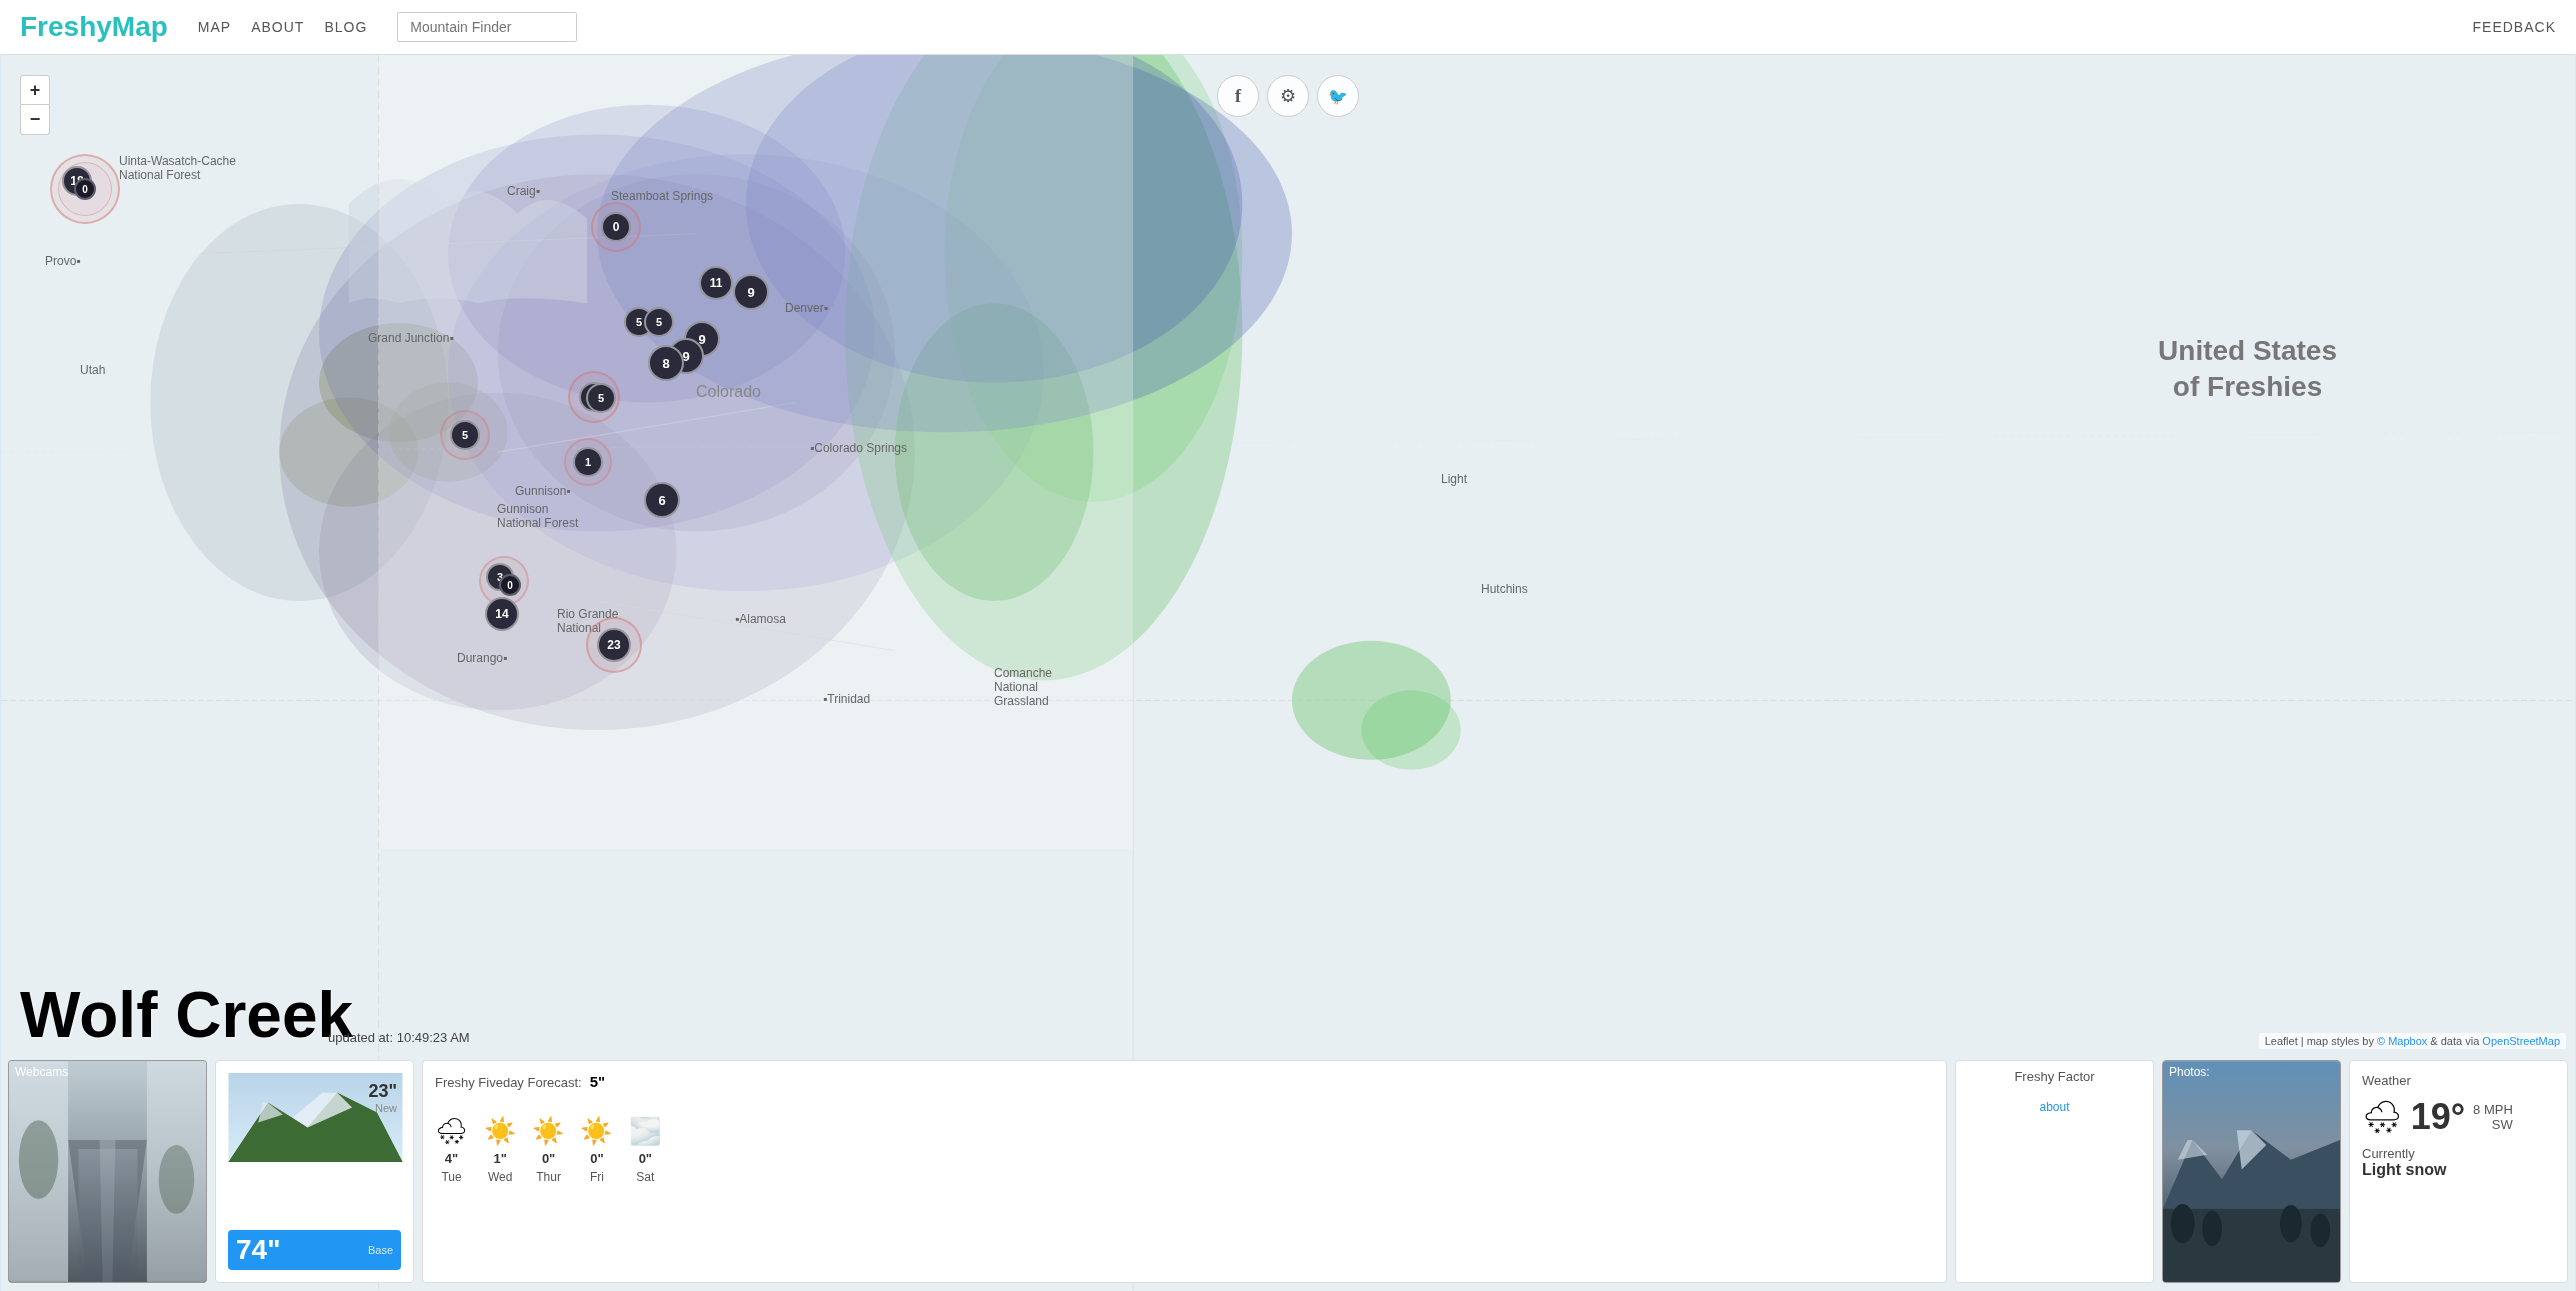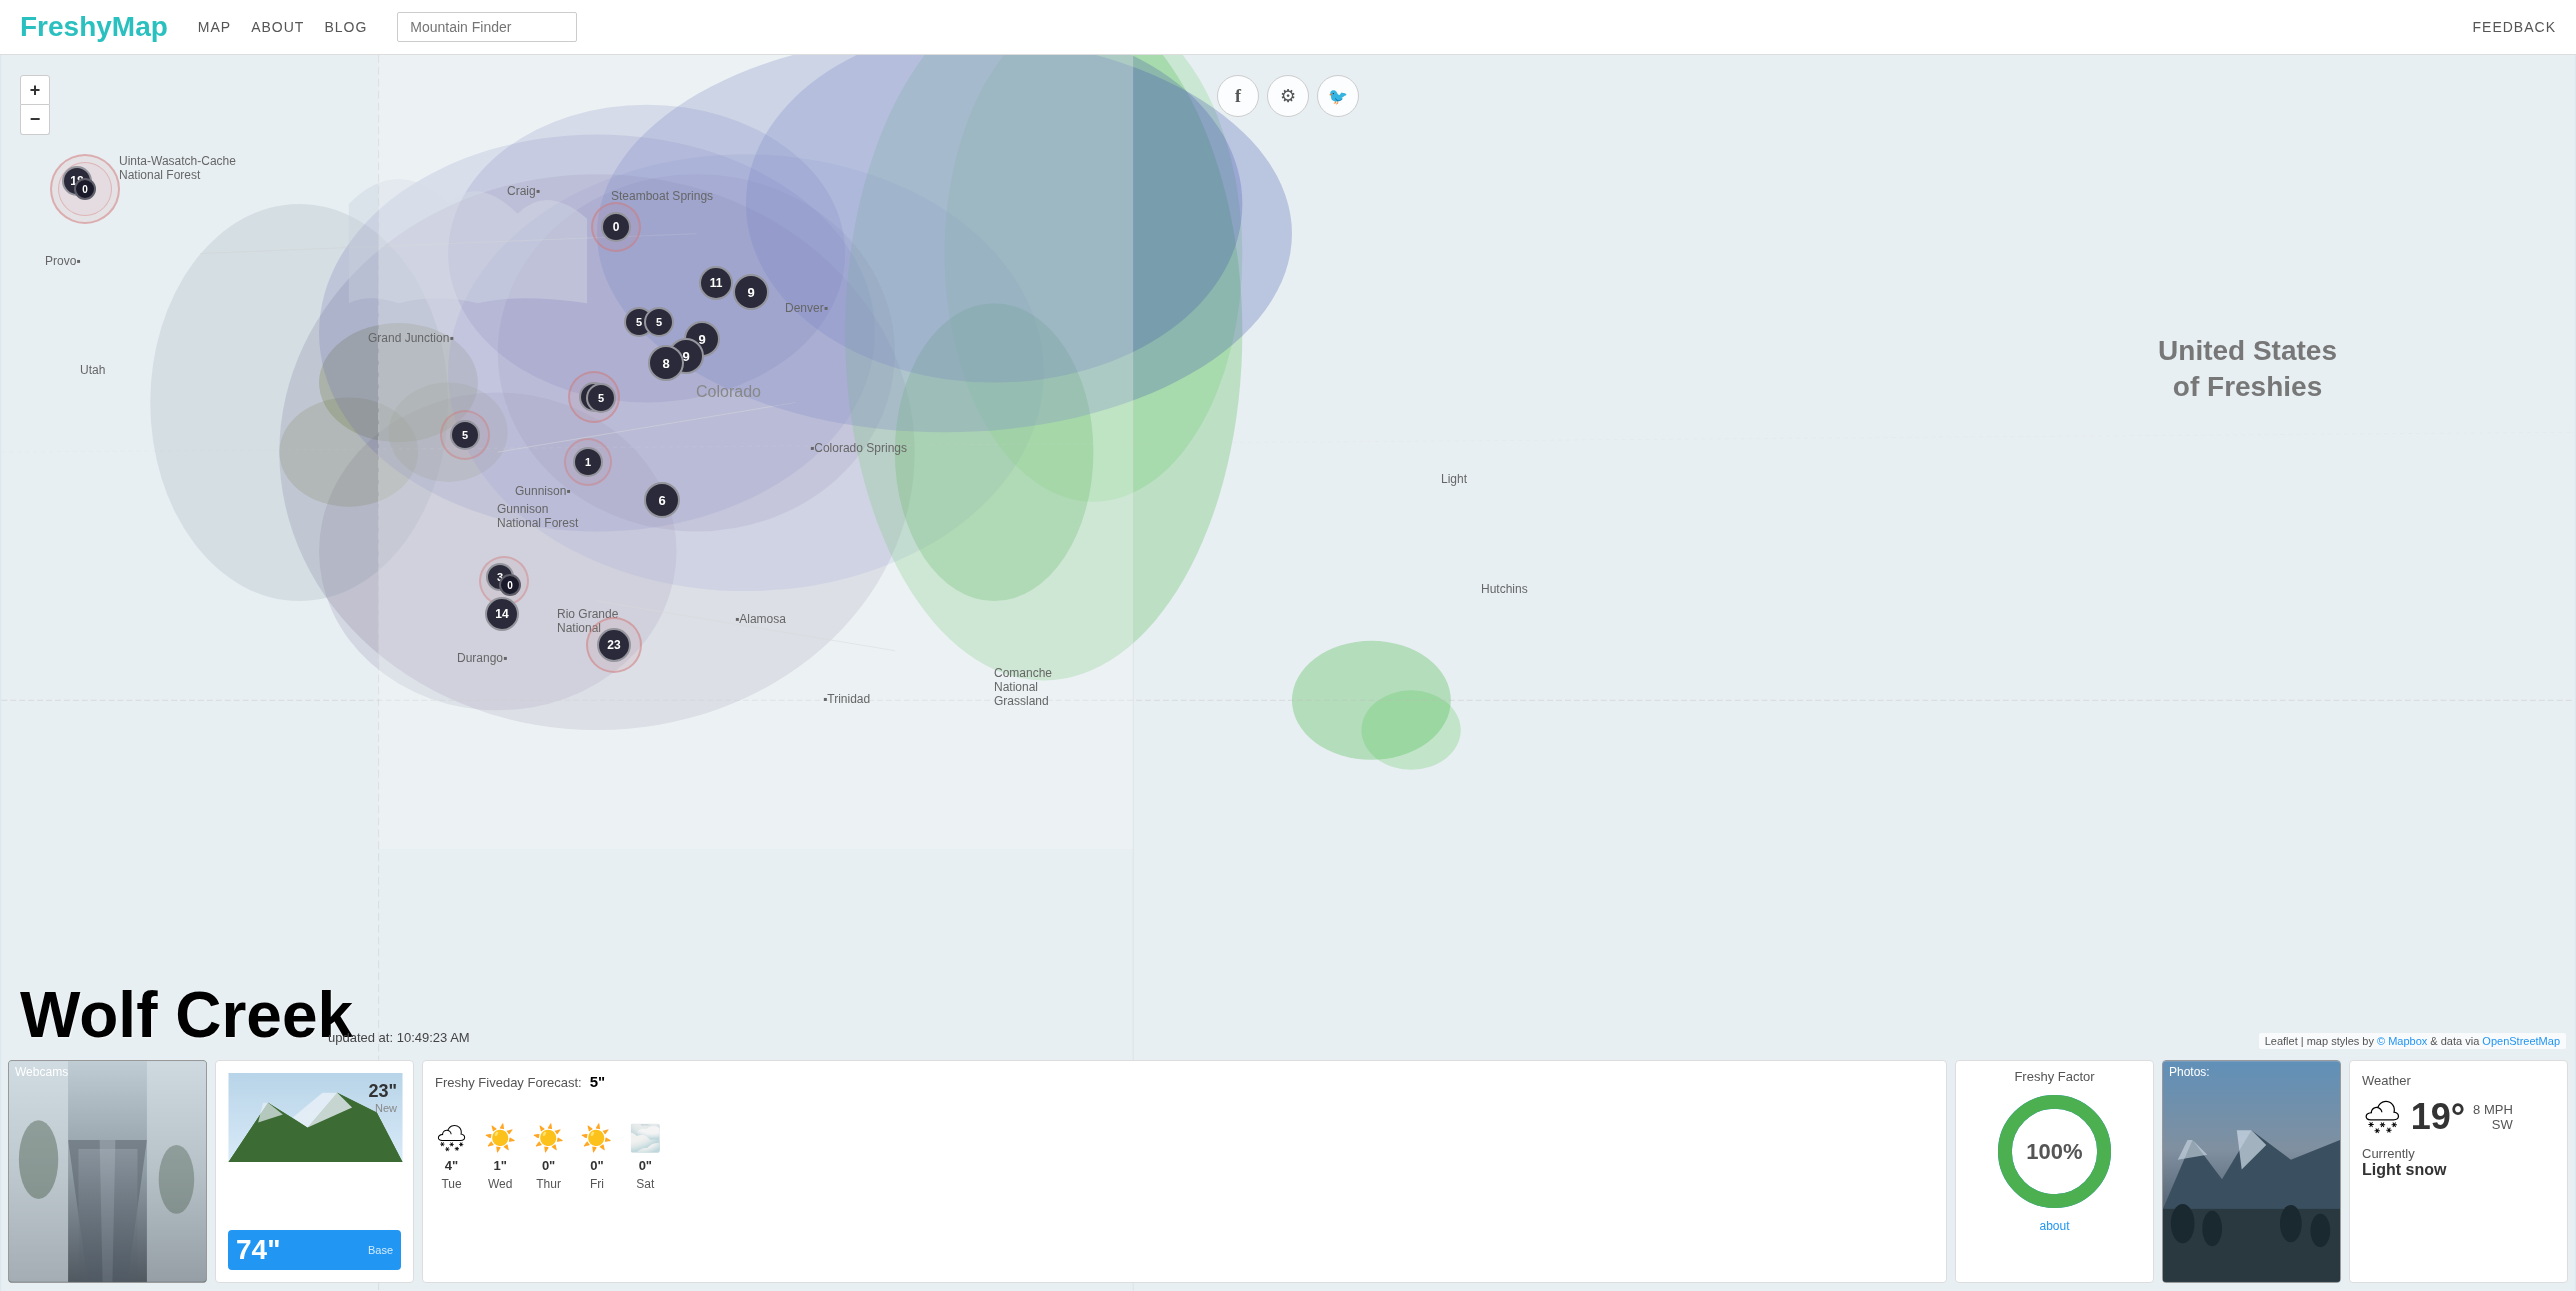--- a/index.html
+++ b/index.html
@@ -136,21 +136,21 @@
       background: #2196F3; border-radius: 4px; padding: 4px 8px;
       display: flex; align-items: center; justify-content: space-between;
     }
 
     
     .forecast-card {
       flex: 1; height: 223px;
       background: #fff; border: 1px solid #ddd; border-radius: 4px;
       padding: 12px;
     }
-    .forecast-title { font-size: 13px; color: #555; margin-bottom: 25px; }
+    .forecast-title { font-size: 13px; color: #555; margin-bottom: 18px; }
     .forecast-total { font-size: 15px; font-weight: bold; }
     .forecast-days { display: flex; gap: 16px; margin-top: 8px; }
     .forecast-day { display: flex; flex-direction: column; align-items: center; gap: 4px; }
     .forecast-day-name { font-size: 12px; color: #555; }
     .forecast-amount { font-size: 13px; font-weight: bold; color: #333; }
     .weather-icon { font-size: 26px; }
 
     
     .freshy-card {
       width: 199px; min-width: 199px; height: 223px;
@@ -492,30 +492,20 @@
           <div class="forecast-day">
             <div class="weather-icon">🌫️</div>
             <div class="forecast-amount">0"</div>
             <div class="forecast-day-name">Sat</div>
           </div>
         </div>
       </div>
 
       <div class="freshy-card">
         <div class="freshy-title">Freshy Factor</div>
-        <div class="donut-container">
-          <svg width="119" height="119" viewBox="0 0 120 120">
-
-            <circle cx="60" cy="60" r="50" fill="none" stroke="#2196F3" stroke-width="14"></circle>
-
-            <circle cx="60" cy="60" r="50" fill="none" stroke="#4caf50" stroke-width="14" stroke-dasharray="314 0" stroke-dashoffset="78.5" transform="rotate(-90 60 60)"></circle>
-            <circle cx="60" cy="60" r="36" fill="white"></circle>
-          </svg>
-          <div class="donut-label">100%</div>
-        </div>
         <div class="freshy-about">about</div>
       </div>
 
       <div class="photos-card">
         <div class="photos-label">Photos:</div>
         <div class="photo-img">
           <svg width="100%" height="100%" viewBox="0 0 180 224">
             <defs>
               <linearGradient id="skyBlue" x1="0" y1="0" x2="0" y2="1">
                 <stop offset="0%" stop-color="#6090b8"></stop>

